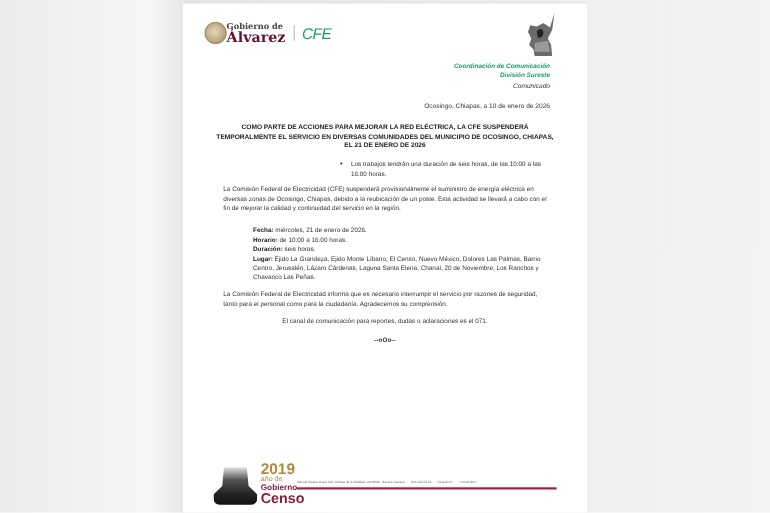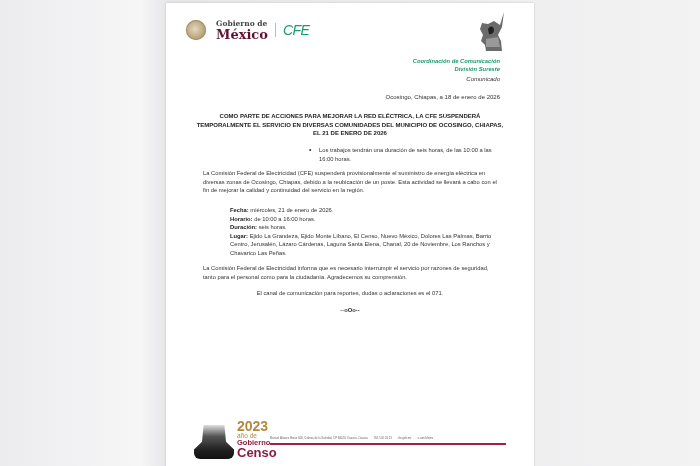--- a/index.html
+++ b/index.html
@@ -13,21 +13,21 @@
     position:absolute; left:166px; top:3px; width:368px; height:470px;
     background:#ffffff;
     box-shadow: 0 0 2px rgba(0,0,0,0.18);
   }
   .logo-row { position:absolute; left:20px; top:17px; display:flex; align-items:center; }
   .seal {
     width:20px; height:20px; border-radius:50%;
     background: radial-gradient(circle at 45% 45%, #e3d7bd 0%, #b9a57c 60%, #8f7b55 100%);
     box-shadow: inset 0 0 0 1px #a58f62;
   }
-  .gob { margin-left:10px; line-height:1; color:#611232; }
+  .gob { margin-left:0; line-height:1; color:#611232; }
   .gob .l1 { font-family:"DejaVu Serif", serif; font-size:7.5px; font-weight:bold; color:#444; }
   .gob .l2 { font-family:"DejaVu Serif", serif; font-size:13px; font-weight:bold; color:#611232; }
   .sep { width:1px; height:14px; background:#bbb; margin:0 7px; }
   .cfe { font-family:"Liberation Sans", sans-serif; font-style:italic; font-weight:normal; font-size:14px; color:#1a9a6c; letter-spacing:-0.5px; }
   .statue {
     position:absolute; left:310px; top:8px; width:30px; height:40px;
   }
   .coord { position:absolute; right:34px; top:55px; text-align:right; font-size:5.8px; line-height:7.6px; font-style:italic; font-weight:bold; color:#1a9a6c; }
   .comunicado { position:absolute; right:34px; top:73px; font-size:6px; font-style:italic; color:#333; }
   .date { position:absolute; right:34px; top:91px; font-size:6px; color:#333; }
@@ -55,21 +55,21 @@
 </style>
 </head>
 <body>
 
 <div class="page">
 
   <div class="logo-row">
     <div class="seal"></div>
     <div class="gob">
       <div class="l1">Gobierno de</div>
-      <div class="l2">México</div>
+      <div class="l2">Álvarez</div>
     </div>
     <div class="sep"></div>
     <div class="cfe">CFE</div>
   </div>
 
   <svg class="statue" viewBox="0 0 30 40">
     <path d="M28 1 L24 14 L18 10 L12 13 L6 12 L4 18 L7 24 L5 30 L9 34 L10 40 L26 40 L25 30 L22 24 L26 16 Z" fill="#6b6b6b"></path>
     <path d="M12 18 C14 14 18 15 18 19 C18 22 15 24 13 23 Z" fill="#222"></path>
     <path d="M10 28 L22 26 L24 36 L10 36 Z" fill="#999"></path>
   </svg>
@@ -98,21 +98,21 @@
   </div>
 
   <div class="para" style="top:261px;">La Comisión Federal de Electricidad informa que es necesario interrumpir el servicio por razones de seguridad, tanto para el personal como para la ciudadanía. Agradecemos su comprensión.</div>
 
   <div class="center" style="top:287px;">El canal de comunicación para reportes, dudas o aclaraciones es el 071.</div>
   <div class="center" style="top:304px; font-weight:bold;">--oOo--</div>
 
   <div class="footer-img">
     <div class="portrait"></div>
     <div class="year">
-      <div class="y">2023</div>
+      <div class="y">2019</div>
       <div class="a">año de</div>
       <div class="m1">Gobierno</div>
       <div class="m2">Censo</div>
     </div>
   </div>
 
   <div class="footer-text">
     <span>Manuel Álvarez Bravo 600, Colinas de la Soledad, CP 68020, Oaxaca, Oaxaca</span>
     <span>951 502 03 13</span>
     <span>cfe.gob.mx</span>

